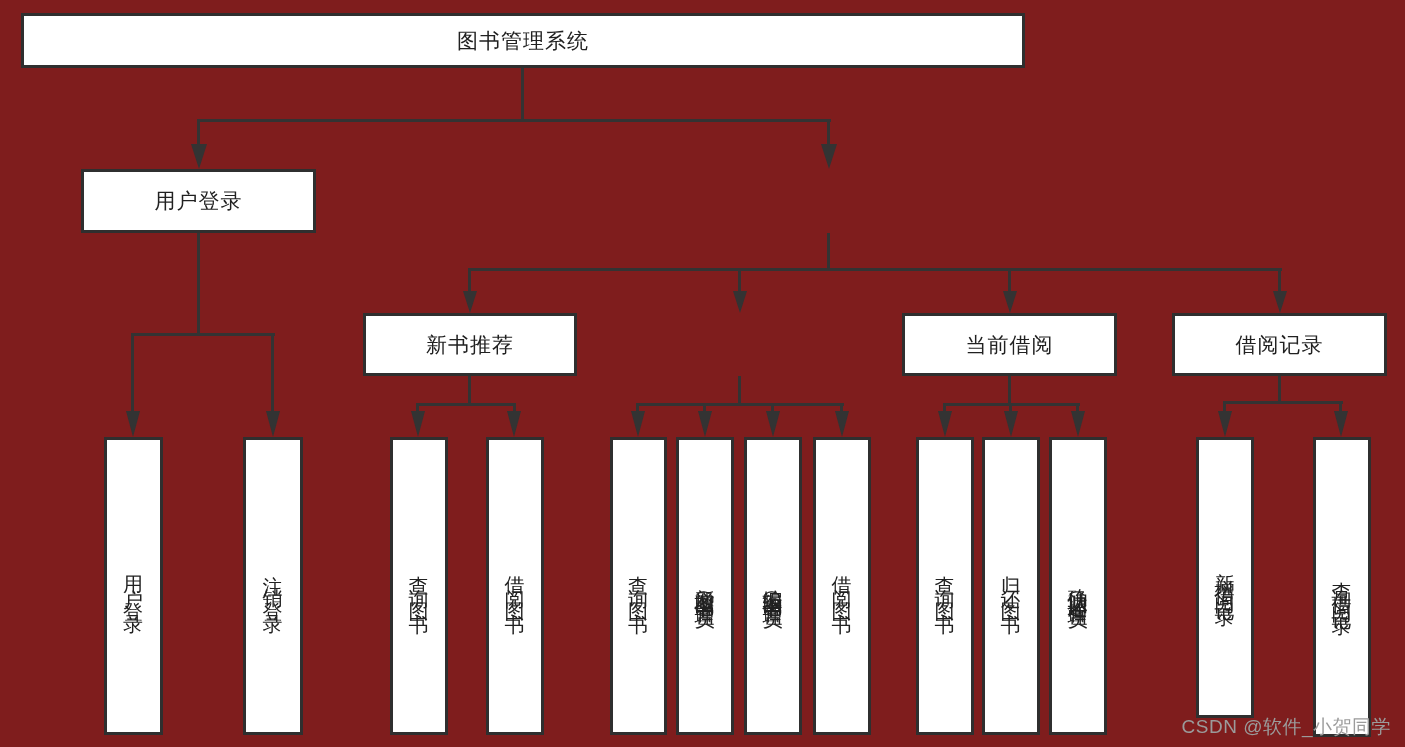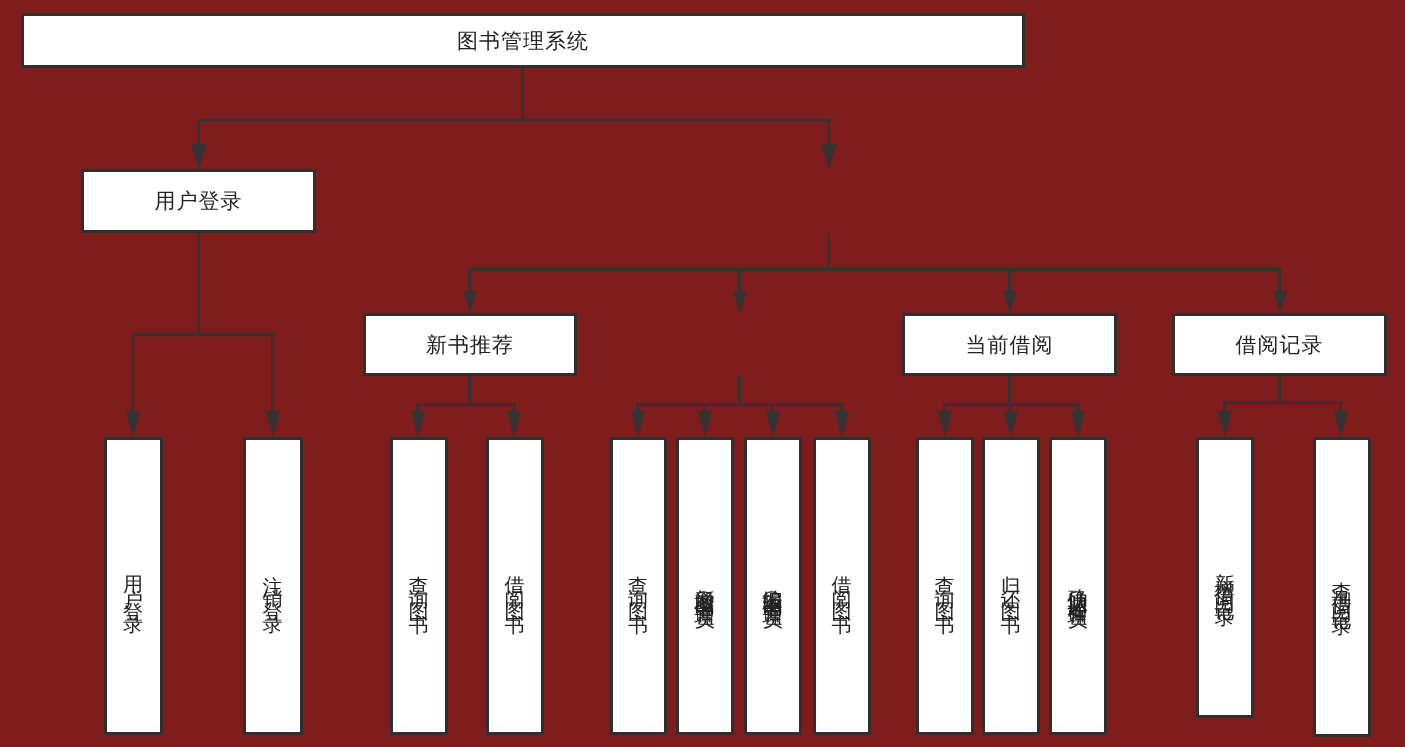--- a/index.html
+++ b/index.html
@@ -154,14 +154,15 @@
     <span class="vtext long">确认归还（管理员）</span>
   </div>
 
   <div class="node vnode" style="left:1196px;top:437px;width:58px;height:281px;">
     <span class="vtext mid">新增借阅记录</span>
   </div>
   <div class="node vnode" style="left:1313px;top:437px;width:58px;height:300px;">
     <span class="vtext mid">查询借阅记录</span>
   </div>
 
+  <div class="watermark" style="right:14px;top:714px;">CSDN @软件_小贺同学</div>
 
 </div>
 
 </body></html>

